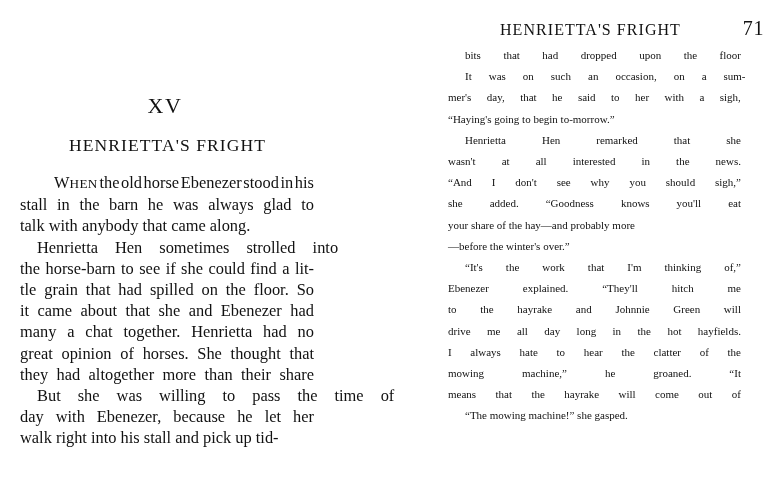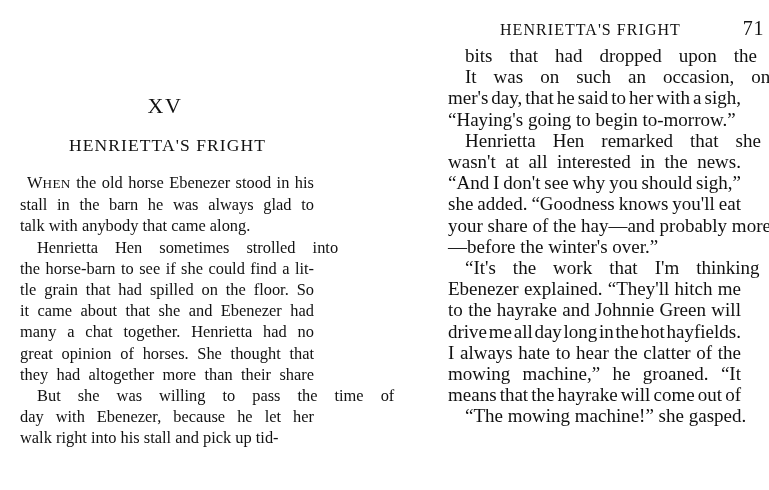--- a/index.html
+++ b/index.html
@@ -101,21 +101,21 @@
     margin-left: auto;
     font-size: 20px;
     letter-spacing: 0.6px;
   }
 
   .col-right {
     position: absolute;
     left: 48px;
     top: 45px;
     width: 293px;
-    font-size: 19px;
+    font-size: 11px;
     line-height: 21.2px;
   }
 
   
   .para {
     margin: 0;
   }
   .para + .para {
     margin-top: 0;
   }
@@ -154,21 +154,21 @@
   <div class="page-left">
 
     <div class="chapter-number">XV</div>
 
     <div class="chapter-title">HENRIETTA'S FRIGHT</div>
 
     <div class="col-left">
       <div class="body-text">
           <p class="para">
             <span class="line justify">
-              <span style="margin-left: 7px; text-align: center;"><span>W</span><span class="smallcaps">HEN</span></span>
+              <span style="margin-left: 34px; text-align: center;"><span>W</span><span class="smallcaps">HEN</span></span>
               <span>the</span>
               <span>old</span>
               <span>horse</span>
               <span>Ebenezer</span>
               <span>stood</span>
               <span>in</span>
               <span>his</span>
             </span>
             <span class="line justify">
               <span>stall</span>

